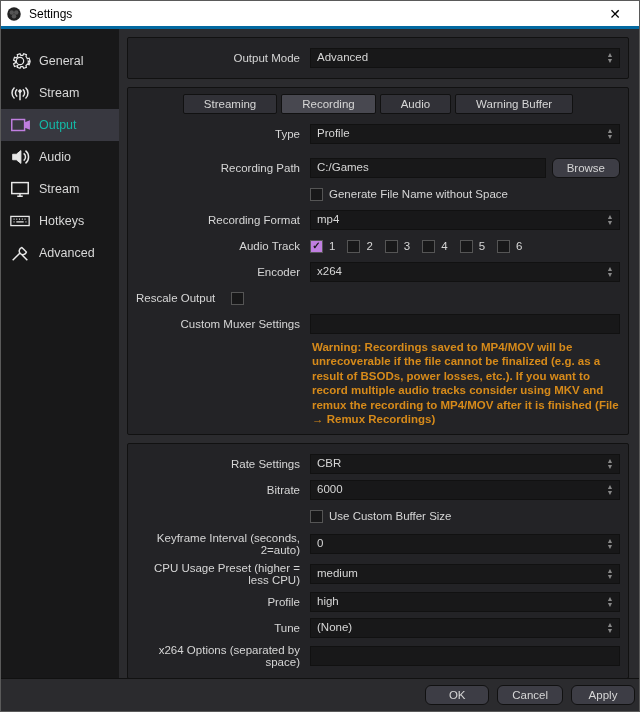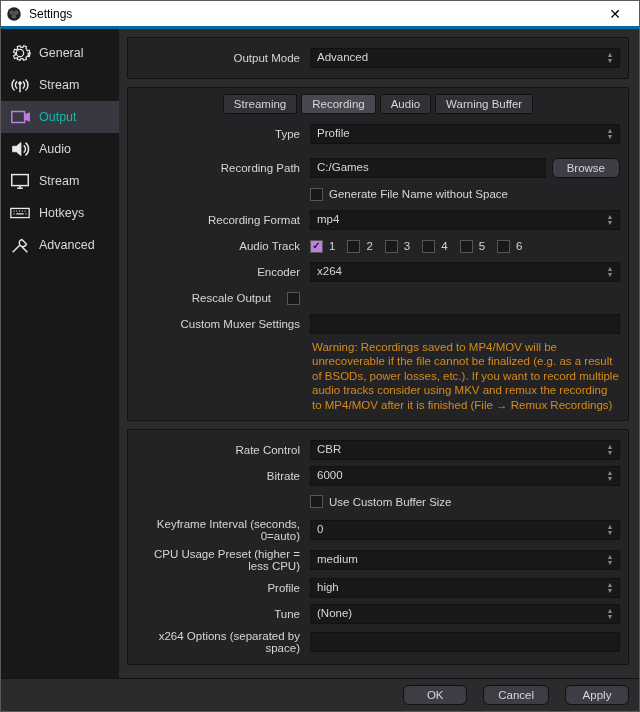--- a/index.html
+++ b/index.html
@@ -3,21 +3,21 @@
 <meta charset="utf-8">
 <style>
   * { box-sizing: border-box; margin: 0; padding: 0; font-family: "Segoe UI", Tahoma, sans-serif; }
   html, body { width: 640px; height: 712px; background: #fff; }
   .window { width: 640px; height: 712px; border: 1px solid #5a5a5a; display: flex; flex-direction: column; }
   .titlebar { height: 28px; background: #fff; display: flex; align-items: center; padding: 0 4px; border-bottom: 3px solid #0369a1; }
   .titlebar .icon { width: 18px; height: 18px; margin-right: 6px; }
   .titlebar .title { font-size: 12px; color: #000; flex: 1; }
   .titlebar .close { width: 40px; text-align: center; font-size: 14px; color: #000; cursor: default; }
   .body { flex: 1; display: flex; background: #2b2b2e; overflow: hidden; }
-  .sidebar { width: 118px; background: #181819; display: flex; flex-direction: column; padding-top: 8px; }
+  .sidebar { width: 118px; background: #181819; display: flex; flex-direction: column; padding-top: 16px; }
   .side-item { display: flex; align-items: center; height: 32px; padding: 0 8px; gap: 8px; color: #d8d8d8; font-size: 12.5px; cursor: default; }
   .side-item.active { background: #383840; color: #14b8a6; }
   .side-icon { width: 22px; height: 22px; display: flex; align-items: center; justify-content: center; }
   .side-icon svg { width: 22px; height: 22px; fill: #e8e8e8; stroke: #e8e8e8; }
   .side-item.active .side-icon svg { fill: #c07fe0; stroke: #c07fe0; }
   .main { flex: 1; padding: 8px 10px 8px 8px; overflow-y: auto; }
   .panel { background: #232326; border: 1px solid #111; border-radius: 2px; margin-bottom: 8px; }
   .row { display: flex; align-items: center; min-height: 24px; padding: 2px 8px; gap: 6px; }
   .row + .row { margin-top: 2px; }
   .lab { width: 168px; text-align: right; color: #d6d6d6; font-size: 11.5px; padding-right: 4px; }
@@ -29,29 +29,29 @@
   }
   .select .caret {
     position: absolute; right: 2px; top: 0; bottom: 0; width: 14px;
     display: flex; flex-direction: column; justify-content: center; align-items: center;
     font-size: 7px; line-height: 6px; color: #888;
   }
   .select .caret.updown::before { content: "\25B2"; }
   .select .caret.updown::after { content: "\25BC"; }
   .select .caret.down::after { content: "\25BC"; font-size: 8px; }
   .tabs { display: flex; justify-content: center; gap: 4px; padding: 6px 0 8px 0; }
-  .tab { background: #313137; color: #d6d6d6; font-size: 11.5px; padding: 3px 10px; border: 1px solid #111; border-radius: 2px; cursor: default; }
+  .tab { background: #313137; color: #d6d6d6; font-size: 11.5px; padding: 3px 20px; border: 1px solid #111; border-radius: 2px; cursor: default; }
   .tab.active { background: #484850; }
   .btn { background: #3d3d45; color: #d6d6d6; font-size: 11.5px; padding: 3px 14px; border: 1px solid #111; border-radius: 6px; cursor: default; }
   .chk { width: 13px; height: 13px; background: #181819; border: 1px solid #555; display: inline-flex; align-items: center; justify-content: center; font-size: 10px; line-height: 1; }
   .chk.checked { background: #c07fe0; color: #181819; }
   .chk.checked::after { content: "\2713"; font-weight: bold; }
   .chklabel { color: #d6d6d6; font-size: 11.5px; margin-right: 6px; }
-  .warn { color: #d68a1a; font-size: 11.5px; font-weight: normal; padding: 4px 8px 8px 184px; line-height: 1.25; }
-  .footer { background: #2b2b2e; padding: 6px 10px; display: flex; justify-content: flex-end; gap: 16px; border-top: 1px solid #111; }
+  .warn { color: #d68a1a; font-size: 11.5px; font-weight: bold; padding: 4px 8px 8px 184px; line-height: 1.25; }
+  .footer { background: #2b2b2e; padding: 6px 4px; display: flex; justify-content: flex-end; gap: 8px; border-top: 1px solid #111; }
   .footer .btn { min-width: 64px; text-align: center; }
   .disabled { color: #666; }
   .pad-top { padding-top: 8px; }
   .pad-bottom { padding-bottom: 8px; }
 </style>
 </head>
 <body>
 
 <div class="window">
 
@@ -205,58 +205,58 @@
         </div>
 
         <div class="row">
           <div class="lab">Encoder</div>
           <div class="ctl">
               <div class="select"><span>x264</span><span class="caret updown"></span></div>
             </div>
         </div>
 
         <div class="row">
-          <div class="lab" style="display:flex;justify-content:flex-end;align-items:center;gap:16px">
+          <div class="lab" style="display:flex;align-items:center;gap:16px">
             <span>Rescale Output</span>
             <span class="chk"></span>
           </div>
         </div>
 
         <div class="row">
           <div class="lab">Custom Muxer Settings</div>
           <div class="ctl">
               <div class="textbox"></div>
             </div>
         </div>
 
         <div class="warn">Warning: Recordings saved to MP4/MOV will be unrecoverable if the file cannot be finalized (e.g. as a result of BSODs, power losses, etc.). If you want to record multiple audio tracks consider using MKV and remux the recording to MP4/MOV after it is finished (File → Remux Recordings)</div>
       </div>
 
       <div class="panel pad-top pad-bottom">
         <div class="row">
-          <div class="lab">Rate Control</div>
+          <div class="lab">Rate Settings</div>
           <div class="ctl">
               <div class="select"><span>CBR</span><span class="caret updown"></span></div>
             </div>
         </div>
         <div class="row">
           <div class="lab">Bitrate</div>
           <div class="ctl">
               <div class="select"><span>6000</span><span class="caret updown"></span></div>
             </div>
         </div>
         <div class="row">
           <div class="lab"></div>
           <div class="ctl">
             <span class="chk"></span>
             <span class="chklabel">Use Custom Buffer Size</span>
           </div>
         </div>
         <div class="row">
-          <div class="lab">Keyframe Interval (seconds, 0=auto)</div>
+          <div class="lab">Keyframe Interval (seconds, 2=auto)</div>
           <div class="ctl">
               <div class="select"><span>0</span><span class="caret updown"></span></div>
             </div>
         </div>
         <div class="row">
           <div class="lab">CPU Usage Preset (higher = less CPU)</div>
           <div class="ctl">
               <div class="select"><span>medium</span><span class="caret updown"></span></div>
             </div>
         </div>

